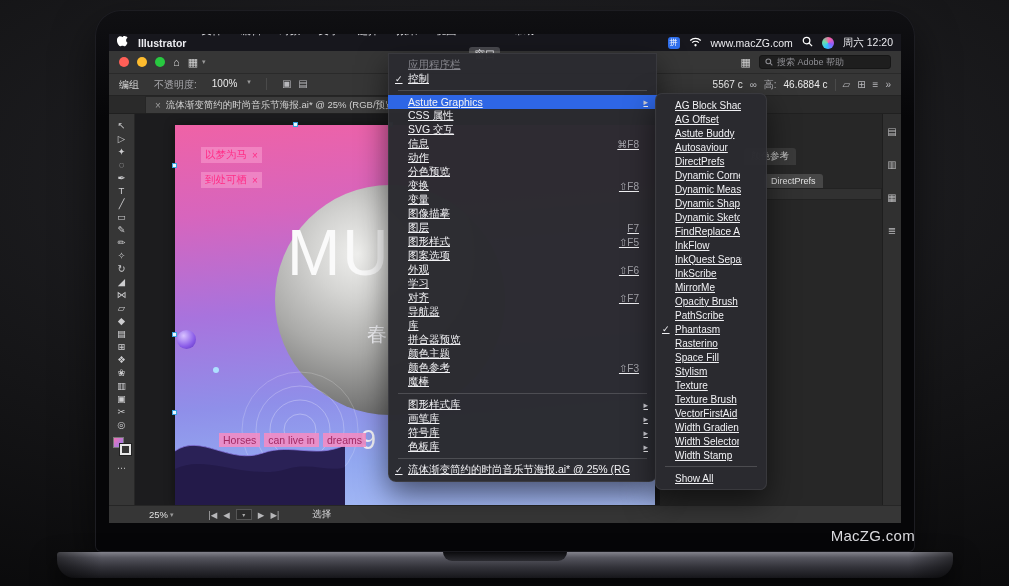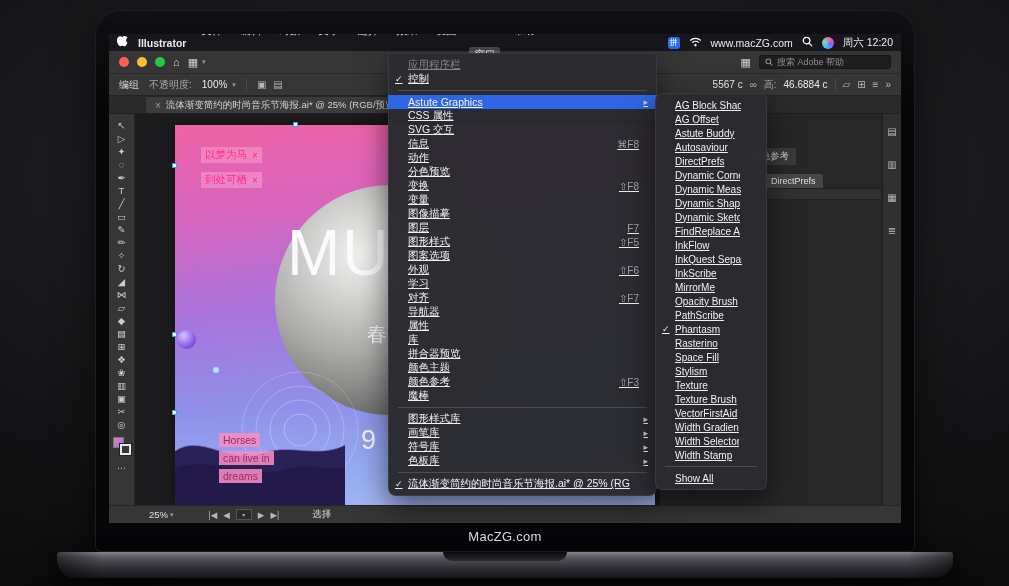--- a/index.html
+++ b/index.html
@@ -7,21 +7,21 @@
        font-family:"Liberation Sans","DejaVu Sans",sans-serif;}
   .stage{position:absolute;inset:0;
     background:radial-gradient(120% 90% at 50% 30%, #26262a 0%, #151517 55%, #070708 100%);}
 
   
   .lid{position:absolute;left:95px;top:10px;width:820px;height:542px;
     background:linear-gradient(180deg,#101013,#060608 20%);
     border-radius:26px 26px 6px 6px;
     box-shadow:inset 0 0 0 1px #1d1d22, 0 18px 40px rgba(0,0,0,.55);}
   .screen{position:absolute;left:14px;top:24px;width:792px;height:489px;background:#1e1e1e;overflow:hidden;}
-  .chin-label{position:absolute;left:0;right:0;bottom:8px;text-align:center;color:#dcdce0;font-size:13px;letter-spacing:.3px;}
+  .chin-label{position:absolute;left:0;right:0;bottom:8px;text-align:right;color:#dcdce0;font-size:15px;letter-spacing:.3px;}
   .base{position:absolute;left:57px;top:552px;width:896px;height:26px;border-radius:3px 3px 18px 18px;
     background:linear-gradient(90deg, rgba(0,0,0,.5), rgba(0,0,0,0) 5%, rgba(0,0,0,0) 95%, rgba(0,0,0,.5)),
                linear-gradient(180deg,#83838c 0%,#55555e 22%,#33333a 58%,#16161a 100%);
     box-shadow:0 12px 26px rgba(0,0,0,.7);}
   .notch{position:absolute;left:50%;top:0;transform:translateX(-50%);width:124px;height:9px;
     background:linear-gradient(180deg,#0b0b0d,#2b2b31);border-radius:0 0 10px 10px;}
 
   
   .macos-menubar{position:absolute;left:0;top:0;right:0;height:17px;background:#17171d;
     display:flex;align-items:center;padding:0 8px;color:#ececf0;font-size:10.5px;gap:10px;z-index:50;}
@@ -44,21 +44,21 @@
   .tl.red{background:#ff5f57}.tl.yellow{background:#febc2e}.tl.green{background:#28c840}
   .tb-icon{color:#cfcfcf;font-size:11px;line-height:1;}
   .tb-caret{color:#9a9a9a;font-size:7px;margin-left:-4px;}
   .tb-right{margin-left:auto;display:flex;align-items:center;gap:8px;}
   .search-field{width:132px;height:14px;background:#1e1e1e;border:1px solid #161616;border-radius:3px;
     display:flex;align-items:center;gap:4px;padding:0 5px;color:#8e8e93;font-size:9px;white-space:nowrap;}
 
   
   .ai-controlbar{position:absolute;left:0;top:40px;right:0;height:22px;background:#363636;border-bottom:1px solid #242424;
     display:flex;align-items:center;font-size:10px;color:#cfcfcf;padding:0 10px;}
-  .cb-left{display:flex;align-items:center;gap:10px;}
+  .cb-left{display:flex;align-items:flex-start;gap:15px;}
   .cb-label{color:#d8d8d8;white-space:nowrap;}
   .cb-dim{color:#a8a8ac;white-space:nowrap;}
   .cb-value{color:#ececec;white-space:nowrap;}
   .cb-caret{color:#9a9a9a;font-size:7px;margin-left:-5px;}
   .cb-sep{width:1px;height:12px;background:#4a4a4a;}
   .cb-icon{color:#b8b8bc;font-size:10px;}
   .cb-right{margin-left:auto;display:flex;align-items:center;gap:7px;}
 
   
   .doc-tabbar{position:absolute;left:0;top:62px;right:0;height:18px;background:#2a2a2a;border-bottom:1px solid #202020;
@@ -88,21 +88,21 @@
     background:radial-gradient(circle at 35% 30%,#d8c2ff,#8a5ce8 60%,#5a32b8);}
   .dot-blue{position:absolute;left:38px;top:242px;width:6px;height:6px;border-radius:50%;background:#aee0ff;}
   .ripples{position:absolute;left:55px;top:235px;}
   .waves{position:absolute;left:0;bottom:0;}
   .ab-heading{position:absolute;left:112px;top:96px;font-size:64px;color:#fafafa;letter-spacing:2px;line-height:1;}
   .ab-sub{position:absolute;left:192px;top:196px;font-size:20px;color:#f4f4f8;}
   .ab-number{position:absolute;left:186px;top:300px;font-size:27px;color:#f6f6fa;}
   .tags-top{position:absolute;left:26px;top:22px;display:flex;flex-direction:column;gap:9px;align-items:flex-start;}
   .tag-top{background:rgba(252,164,212,.5);color:#ff2d86;font-size:10.5px;padding:1px 4px;display:flex;gap:5px;align-items:center;}
   .tag-mark{font-size:10px;}
-  .tags-bottom{position:absolute;left:44px;top:308px;display:flex;flex-direction:column;gap:4px;align-items:flex-start;}
+  .tags-bottom{position:absolute;left:44px;top:308px;display:flex;flex-direction:row;gap:4px;align-items:flex-start;}
   .tag-bottom{background:rgba(244,140,196,.88);color:#a22a63;font-size:10.5px;padding:1px 4px;}
   .handle{position:absolute;width:5px;height:5px;background:#eaf7ff;border:1px solid #3aa4e0;z-index:5;}
 
   
   .right-area{position:absolute;left:551px;top:80px;right:0;bottom:18px;background:#272727;}
   .dock{position:absolute;right:0;top:0;bottom:0;width:19px;background:#303030;border-left:1px solid #1e1e1e;
     display:flex;flex-direction:column;align-items:center;padding-top:12px;gap:22px;}
   .dock-icon{color:#bdbdbf;font-size:10px;}
   .cg-tab{position:absolute;left:84px;top:34px;background:#3a3a3a;color:#ccc;font-size:9.5px;padding:2px 7px;border-radius:3px 3px 0 0;white-space:nowrap;}
   .dp-wrap{position:absolute;left:104px;top:56px;width:118px;}
@@ -442,26 +442,20 @@
             <span class="mi-arrow"></span>
           </div>
           <div class="menu-row">
             <span class="mi-check"></span>
             <span class="mi-label">导航器</span>
             <span class="mi-shortcut"></span>
             <span class="mi-arrow"></span>
           </div>
           <div class="menu-row">
             <span class="mi-check"></span>
-            <span class="mi-label">属性</span>
-            <span class="mi-shortcut"></span>
-            <span class="mi-arrow"></span>
-          </div>
-          <div class="menu-row">
-            <span class="mi-check"></span>
             <span class="mi-label">库</span>
             <span class="mi-shortcut"></span>
             <span class="mi-arrow"></span>
           </div>
           <div class="menu-row">
             <span class="mi-check"></span>
             <span class="mi-label">拼合器预览</span>
             <span class="mi-shortcut"></span>
             <span class="mi-arrow"></span>
           </div>

